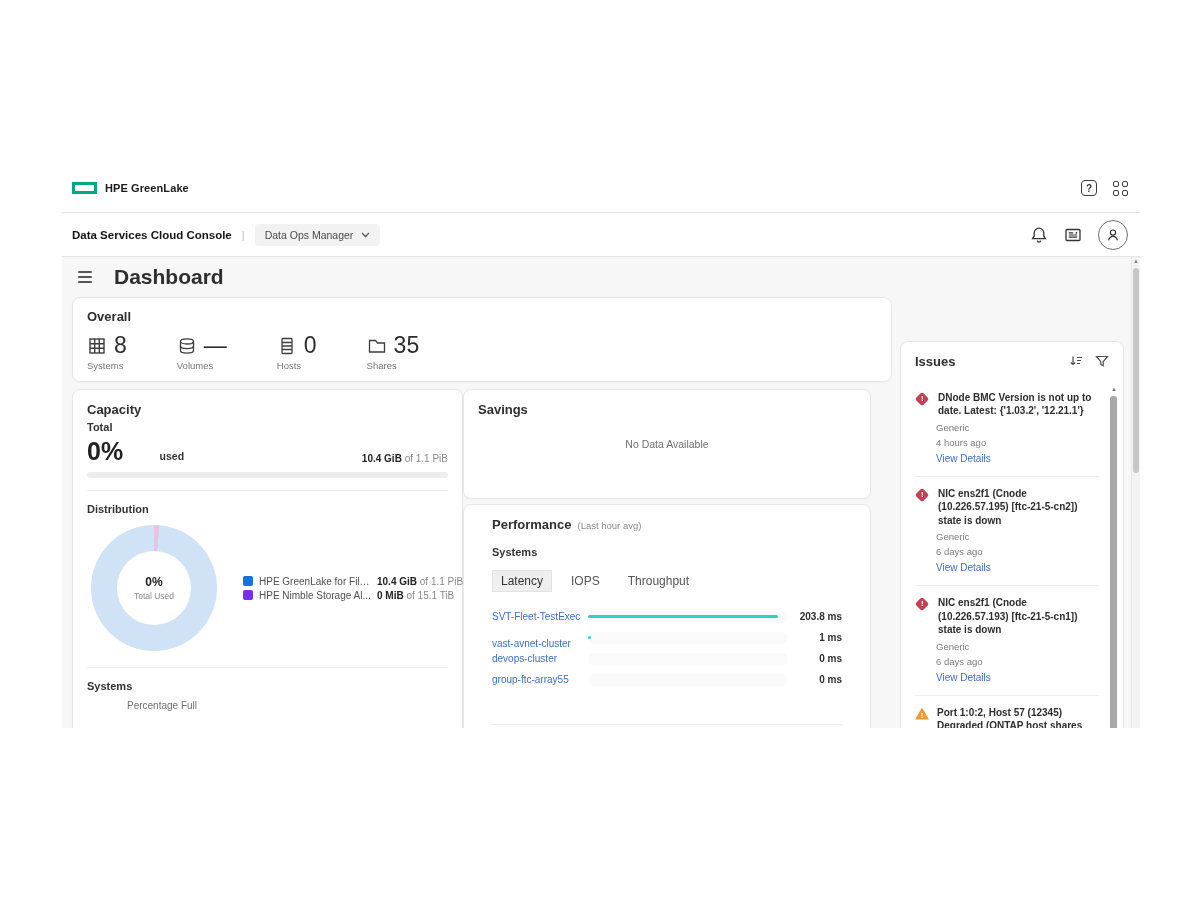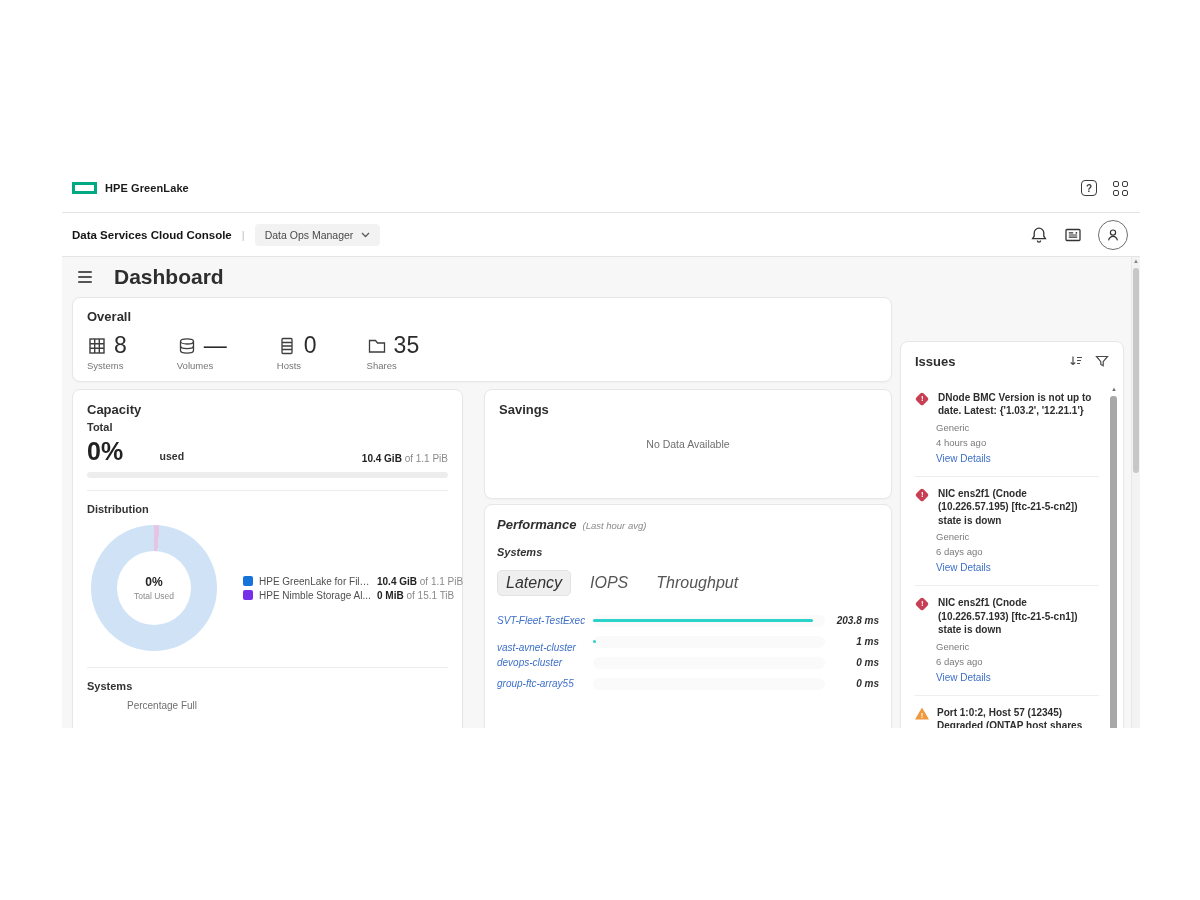--- a/index.html
+++ b/index.html
@@ -36,21 +36,21 @@
   .card { background:#fff; border:1px solid #e7e7e9; border-radius:8px; box-shadow:0 1px 2px rgba(0,0,0,.03); }
   .card-title { font-size:13px; font-weight:700; color:#2e2e2e; }
 
   
   .overall { height:85px; padding:11px 14px; margin-bottom:7px; }
   .stats { display:flex; gap:50px; margin-top:10px; }
   .stat-top { display:flex; align-items:center; gap:7px; }
   .stat-num { font-size:23px; color:#2c2c2c; line-height:1; }
   .stat-label { font-size:9.5px; color:#757575; margin-top:3px; }
 
-  .two-col { display:flex; gap:21px; align-items:flex-start; }
+  .two-col { display:flex; align-items:flex-start; }
 
   
   .capacity { width:391px; flex:none; height:400px; padding:12px 14px; }
   .sec-label { font-size:11px; font-weight:700; color:#333; }
   .total-row { display:flex; align-items:flex-end; justify-content:space-between; margin-top:6px; }
   .used-big { font-size:25px; font-weight:700; color:#222; line-height:1; }
   .used-suffix { font-size:10.5px; font-weight:700; color:#333;padding-left:32px; }
   .amount { font-size:10px; color:#8a8a8a; }
   .amount b { color:#222; }
   .cap-track { height:6px; background:#ededed; border-radius:3px; margin-top:8px; }
@@ -64,25 +64,25 @@
   .lg-sq { width:10px; height:10px; border-radius:2px; flex:none; }
   .lg-label { color:#4f4f4f; width:112px; overflow:hidden; text-overflow:ellipsis; }
   .lg-val { color:#8a8a8a; }
   .lg-val b { color:#222; }
   .hist-label { font-size:10px; color:#6f6f6f; margin-top:8px;margin-left:40px; }
 
   
   .mid-col { width:408px; flex:none; }
   .savings { height:110px; padding:12px 14px; margin-bottom:5px; position:relative; }
   .nodata { position:absolute; inset:0; display:flex; align-items:center; justify-content:center; font-size:10.5px; color:#6f6f6f; }
-  .performance { height:320px; padding:12px 12px;font-style:italic; }
+  .performance { height:320px; padding:12px 28px; }
   .perf-title-row { display:flex; align-items:baseline; gap:6px; }
   .perf-sub { font-size:9.5px; color:#8a8a8a; }
   .tabs { display:flex; align-items:center; gap:10px; margin-top:12px; }
-  .tab { font-size:16px; color:#555; padding:4px 9px; border-radius:5px; cursor:pointer; }
+  .tab { font-size:12px; color:#555; padding:4px 9px; border-radius:0; cursor:pointer; }
   .tab.active { background:#efefef; color:#333; border:1px solid #e2e2e2; padding:3px 8px; }
   .perf-rows { margin-top:14px; }
   .perf-row { display:flex; align-items:center; height:21px; }
   .perf-name { width:96px; flex:none; font-size:10px; text-decoration:none; cursor:pointer; overflow:hidden; white-space:nowrap; }
   .perf-track { flex:1; height:12px; background:#fafafa; border-radius:6px; display:flex; align-items:center; }
   .perf-bar { height:3.5px; border-radius:2px; min-width:0; }
   .perf-row:nth-child(2) .perf-bar { min-width:3px; }
   .perf-val { width:54px; flex:none; text-align:right; font-size:10px; font-weight:700; color:#2e2e2e; }
   .perf-bottom { margin-top:34px; }
 

